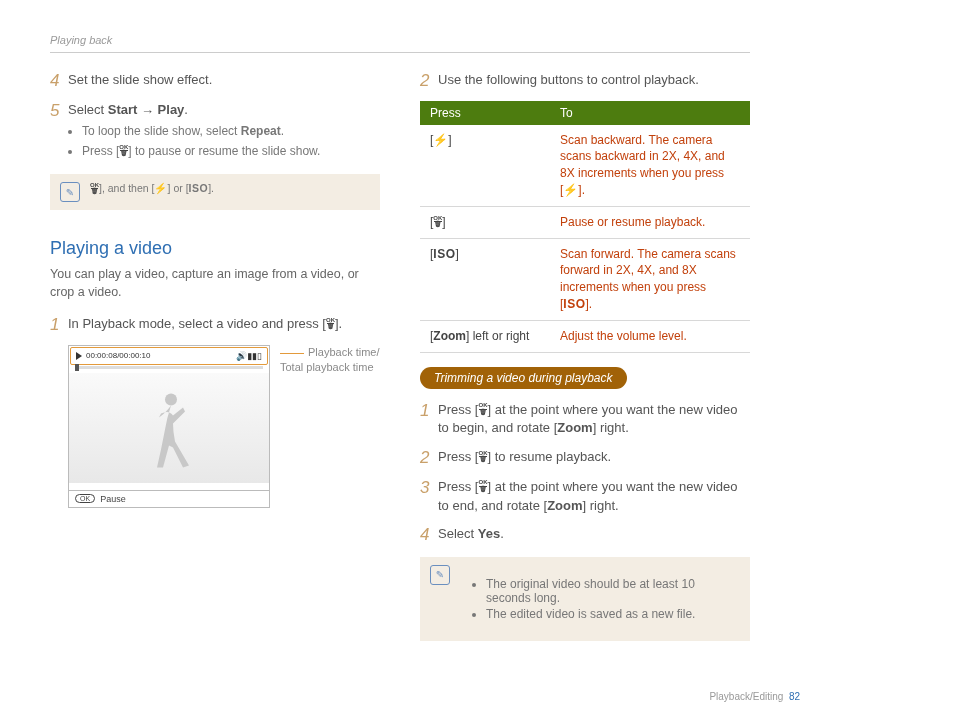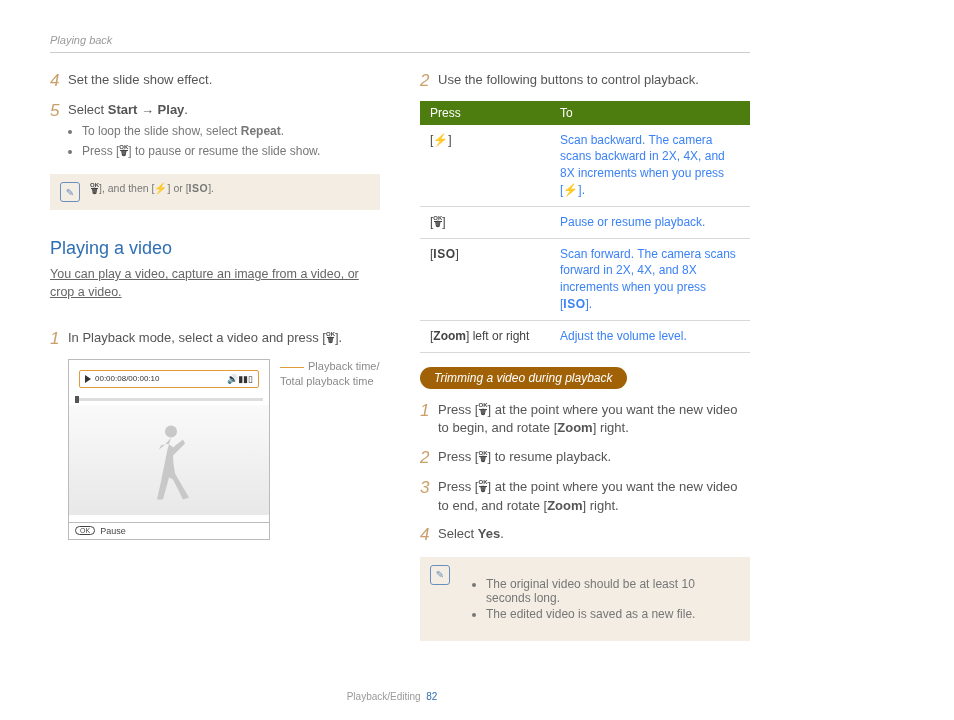--- a/index.html
+++ b/index.html
@@ -82,23 +82,22 @@
   }
   .section-title {
     color: #2f6fb3;
     font-size: 18px;
     font-weight: normal;
     margin: 28px 0 6px 0;
   }
   .section-desc {
     font-size: 12.5px;
     color: #666;
-    margin-bottom: 28px;
+    margin-bottom: 14px;
     line-height: 1.45;
-    text-decoration: underline;
   }
   .ok-icon {
     display: inline-flex;
     flex-direction: column;
     align-items: center;
     font-size: 6px;
     line-height: 0.9;
     vertical-align: middle;
     font-weight: bold;
     color: #444;
@@ -123,21 +122,21 @@
     border: 1px solid #bbb;
     background: #fff;
   }
   .vid-bar {
     display: flex;
     align-items: center;
     padding: 3px 5px;
     gap: 4px;
     border: 1.5px solid #e39a3b;
     border-radius: 2px;
-    margin: 10px;
+    margin: 1px;
   }
   .vid-play {
     width: 0; height: 0;
     border-left: 6px solid #333;
     border-top: 4px solid transparent;
     border-bottom: 4px solid transparent;
   }
   .vid-time {
     font-size: 8px;
     color: #333;
@@ -215,33 +214,33 @@
     background: #4d7c0f;
     color: #fff;
     font-weight: normal;
     text-align: left;
     padding: 5px 10px;
     font-size: 12px;
   }
   table.ctrl td {
     border-bottom: 1px solid #d8d8d8;
     padding: 7px 10px;
-    color: #3b82f6;
+    color: #c2410c;
     vertical-align: top;
     line-height: 1.4;
   }
   table.ctrl td:first-child {
     width: 110px;
     color: #444;
   }
   .footer {
     position: absolute;
     bottom: 18px;
-    left: 0; right: 16px;
-    text-align: center;
+    left: 0; right: 0;
+    text-align: right;
     font-size: 10px;
     color: #999;
   }
   .iso {
     font-weight: bold;
     letter-spacing: 0.5px;
   }
   .dancer {
     position: absolute;
     left: 50%; top: 50%;

